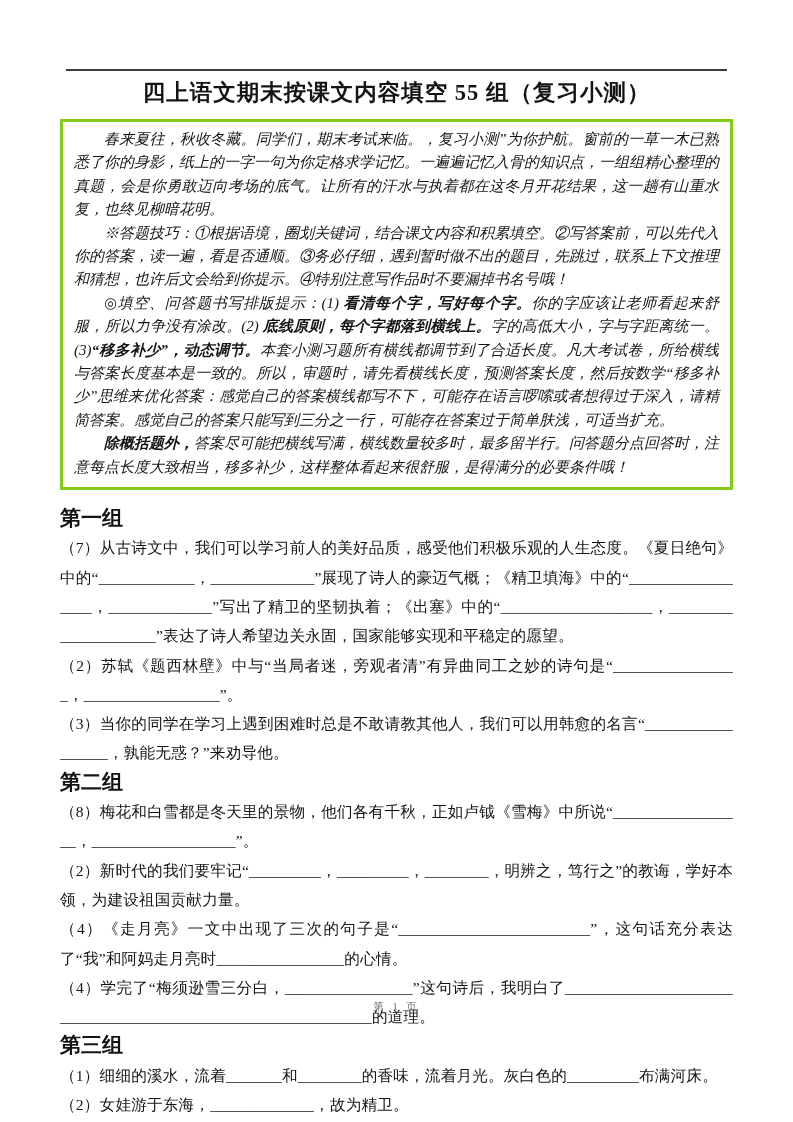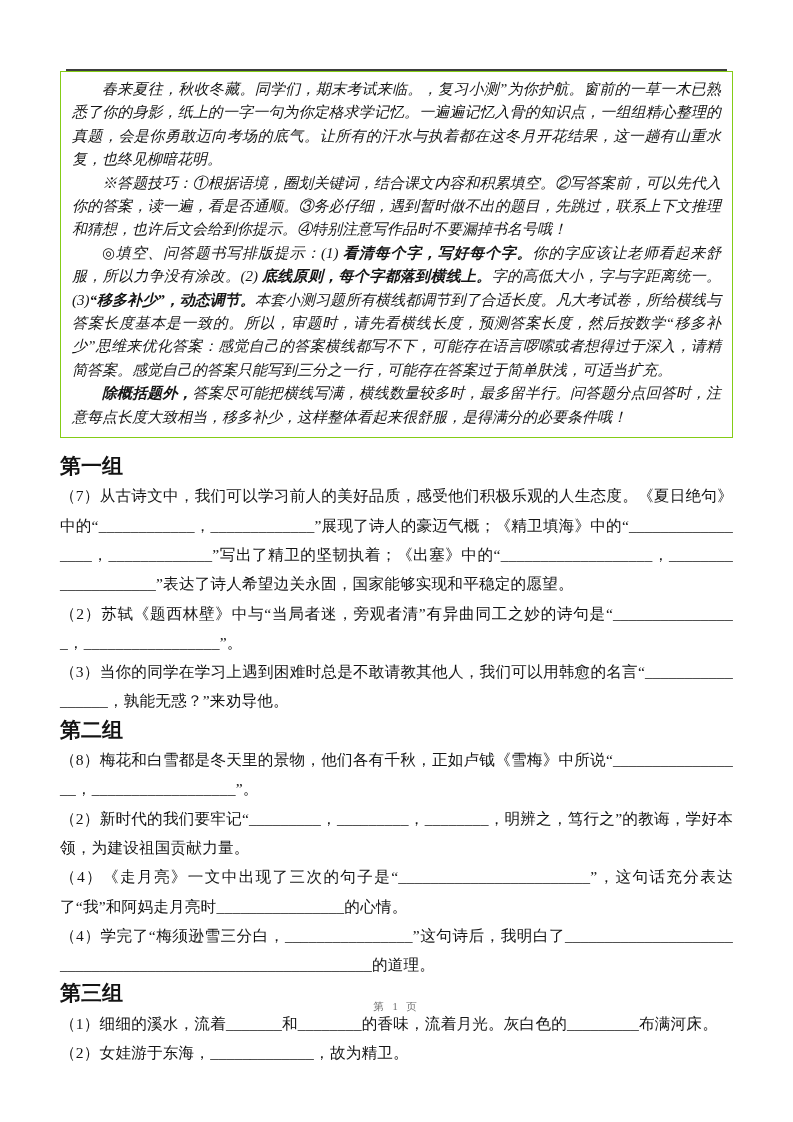--- a/index.html
+++ b/index.html
@@ -27,21 +27,21 @@
   }
   .title {
     font-size: 22.5px;
     font-weight: 700;
     text-align: center;
     margin: 7px 0 11px 0;
     letter-spacing: 1px;
     line-height: 30px;
   }
   .intro-box {
-    border: 1px solid #84cc16;
+    border: 3px solid #84cc16;
     padding: 6px 11px 8px 11px;
     font-size: 15px;
     line-height: 23.4px;
     text-align: justify;
     font-style: italic; 
   }
   .intro-box p {
     margin: 0;
     text-indent: 2em;
   }
@@ -76,20 +76,21 @@
     letter-spacing: 3px;
   }
 </style>
 </head>
 <body>
 
 <div class="page">
 
   <div class="top-rule"></div>
 
+  <h1 class="title">四上语文期末按课文内容填空 55 组（复习小测）</h1>
 
   <div class="intro-box">
     <p>春来夏往，秋收冬藏。同学们，期末考试来临。，复习小测”为你护航。窗前的一草一木已熟悉了你的身影，纸上的一字一句为你定格求学记忆。一遍遍记忆入骨的知识点，一组组精心整理的真题，会是你勇敢迈向考场的底气。让所有的汗水与执着都在这冬月开花结果，这一趟有山重水复，也终见柳暗花明。</p>
     <p>※答题技巧：①根据语境，圈划关键词，结合课文内容和积累填空。②写答案前，可以先代入你的答案，读一遍，看是否通顺。③务必仔细，遇到暂时做不出的题目，先跳过，联系上下文推理和猜想，也许后文会给到你提示。④特别注意写作品时不要漏掉书名号哦！</p>
     <p><span>◎填空、问答题书写排版提示：(1) </span><b>看清每个字，写好每个字。</b><span>你的字应该让老师看起来舒服，所以力争没有涂改。(2) </span><b>底线原则，每个字都落到横线上。</b><span>字的高低大小，字与字距离统一。(3)</span><b>“移多补少”，动态调节。</b><span>本套小测习题所有横线都调节到了合适长度。凡大考试卷，所给横线与答案长度基本是一致的。所以，审题时，请先看横线长度，预测答案长度，然后按数学“移多补少”思维来优化答案：感觉自己的答案横线都写不下，可能存在语言啰嗦或者想得过于深入，请精简答案。感觉自己的答案只能写到三分之一行，可能存在答案过于简单肤浅，可适当扩充。</span></p>
     <p><b>除概括题外，</b><span>答案尽可能把横线写满，横线数量较多时，最多留半行。问答题分点回答时，注意每点长度大致相当，移多补少，这样整体看起来很舒服，是得满分的必要条件哦！</span></p>
   </div>
 
   <div class="content">
 

